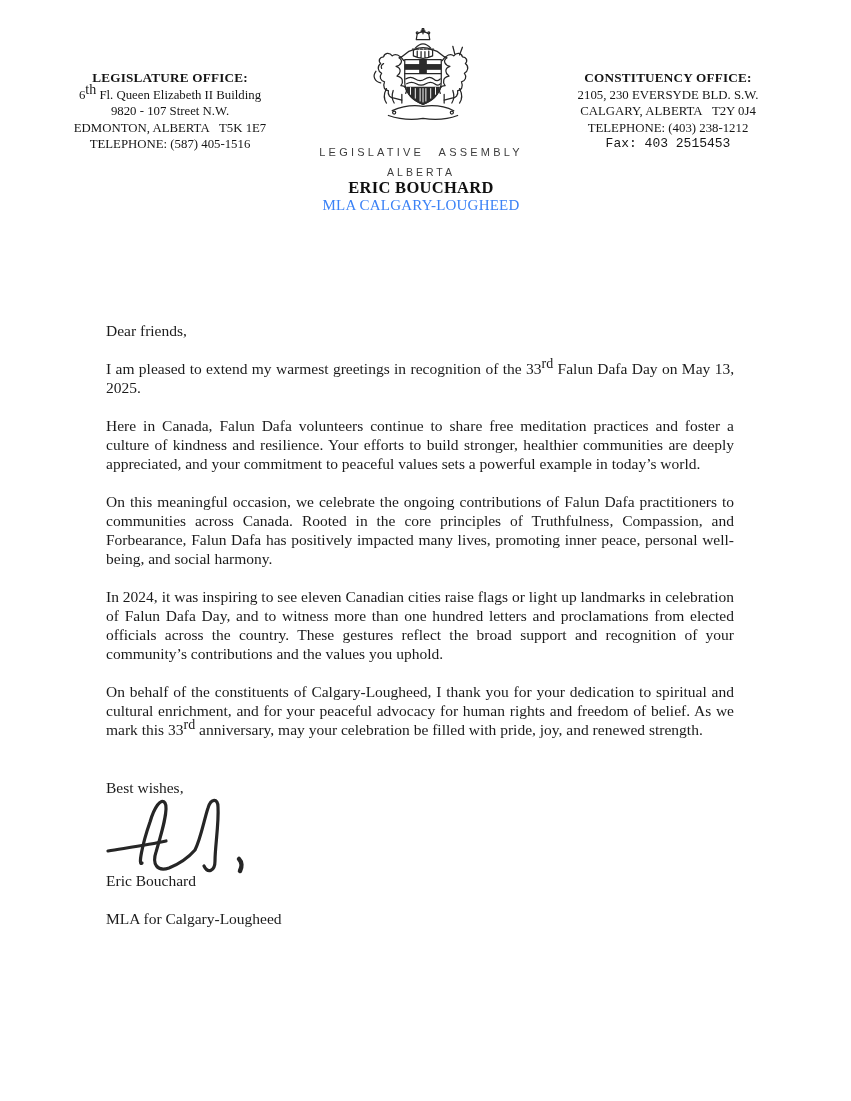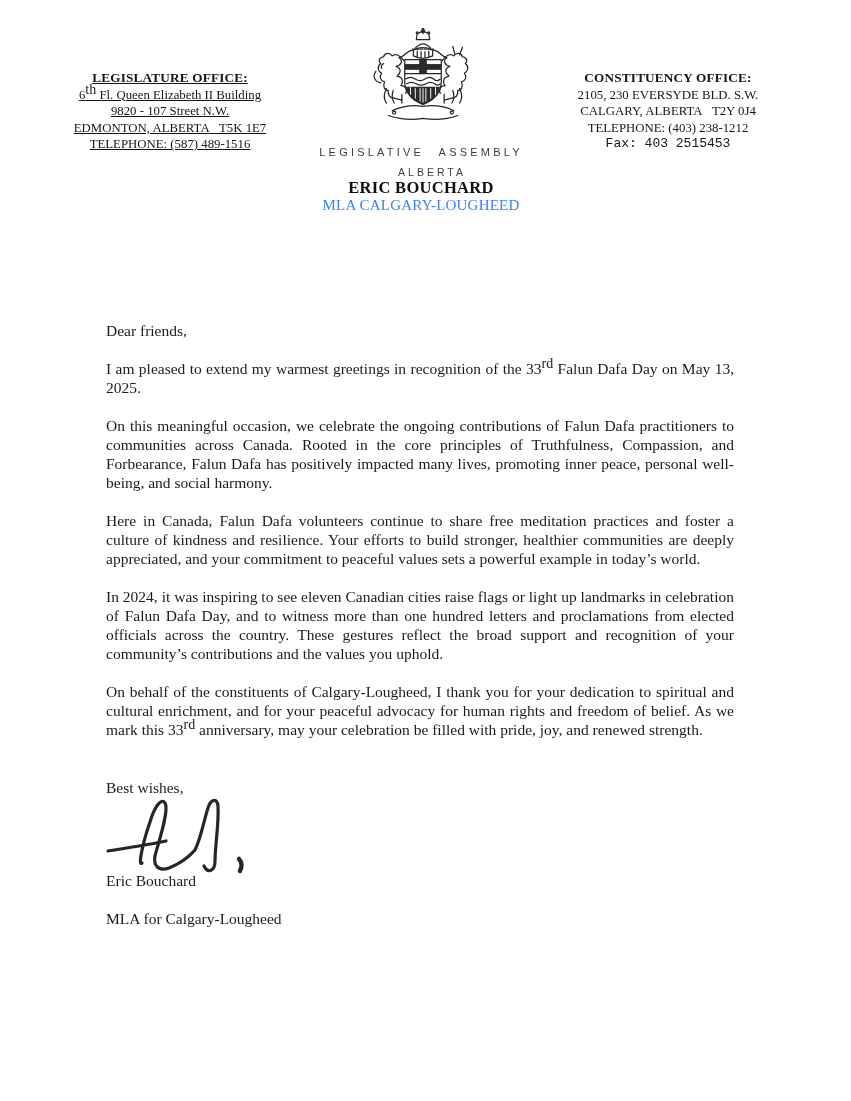--- a/index.html
+++ b/index.html
@@ -15,37 +15,37 @@
   }
 
   
   .office {
     position: absolute;
     text-align: center;
     font-size: 12.8px;
     line-height: 16.6px;
     color: #151515;
   }
-  .office-left  { left: 45px;  top: 70px; width: 250px; text-decoration: underline; }
+  .office-left  { left: 45px;  top: 70px; width: 250px; }
   .office-right { left: 532px; top: 70px; width: 272px; }
   .office .office-title { font-weight: bold; font-size: 13.2px; letter-spacing: .2px; }
   .office .fax-line { font-size: 13px; font-family: Liberation Mono, monospace; }
   sup { font-size: 14px; line-height: 0; }
 
   
   .emblem-wrap { position: absolute; left: 364px; top: 28px; width: 118px; height: 100px; }
   .assembly-name {
     position: absolute; left: 295px; top: 146px; width: 252px;
     text-align: center;
     font-family: "Liberation Sans", sans-serif;
     font-size: 11px; letter-spacing: 3.2px; word-spacing: 9px;
     color: #3d3d3d; white-space: nowrap;
   }
   .assembly-province {
-    position: absolute; left: 306px; top: 166px; width: 252px;
+    position: absolute; left: 295px; top: 166px; width: 252px;
     text-align: center;
     font-family: "Liberation Sans", sans-serif;
     font-size: 10.5px; letter-spacing: 3px;
     color: #3d3d3d;
   }
   .member-name {
     position: absolute; left: 295px; top: 178px; width: 252px;
     text-align: center; font-weight: bold; font-size: 16.5px; letter-spacing: .3px;
     color: #111;
   }
@@ -71,21 +71,21 @@
 </head>
 <body>
 
 <div class="page">
 
   <div class="office office-left">
     <div class="office-title">LEGISLATURE OFFICE:</div>
     <div><span>6</span><sup>th</sup><span> Fl. Queen Elizabeth II Building</span></div>
     <div>9820 - 107 Street N.W.</div>
     <div>EDMONTON, ALBERTA&nbsp;&nbsp; T5K 1E7</div>
-    <div>TELEPHONE: (587) 489-1516</div>
+    <div>TELEPHONE: (587) 405-1516</div>
   </div>
 
   <div class="office office-right">
     <div class="office-title">CONSTITUENCY OFFICE:</div>
     <div>2105, 230 EVERSYDE BLD. S.W.</div>
     <div>CALGARY, ALBERTA&nbsp;&nbsp; T2Y 0J4</div>
     <div>TELEPHONE: (403) 238-1212</div>
     <div class="fax-line">Fax: 403 2515453</div>
   </div>
 
@@ -140,23 +140,23 @@
   <div class="assembly-name">LEGISLATIVE ASSEMBLY</div>
   <div class="assembly-province">ALBERTA</div>
   <div class="member-name">ERIC BOUCHARD</div>
   <div class="member-title">MLA CALGARY-LOUGHEED</div>
 
   <div class="letter-body">
     <p class="no-justify">Dear friends,</p>
 
     <p><span>I am pleased to extend my warmest greetings in recognition of the 33</span><sup>rd</sup><span> Falun Dafa Day on May 13, 2025.</span></p>
 
+    <p>Here in Canada, Falun Dafa volunteers continue to share free meditation practices and foster a culture of kindness and resilience. Your efforts to build stronger, healthier communities are deeply appreciated, and your commitment to peaceful values sets a powerful example in today’s world.</p>
+
     <p>On this meaningful occasion, we celebrate the ongoing contributions of Falun Dafa practitioners to communities across Canada. Rooted in the core principles of Truthfulness, Compassion, and Forbearance, Falun Dafa has positively impacted many lives, promoting inner peace, personal well-being, and social harmony.</p>
-
-    <p>Here in Canada, Falun Dafa volunteers continue to share free meditation practices and foster a culture of kindness and resilience. Your efforts to build stronger, healthier communities are deeply appreciated, and your commitment to peaceful values sets a powerful example in today’s world.</p>
 
     <p>In 2024, it was inspiring to see eleven Canadian cities raise flags or light up landmarks in celebration of Falun Dafa Day, and to witness more than one hundred letters and proclamations from elected officials across the country. These gestures reflect the broad support and recognition of your community’s contributions and the values you uphold.</p>
 
     <p><span>On behalf of the constituents of Calgary-Lougheed, I thank you for your dedication to spiritual and cultural enrichment, and for your peaceful advocacy for human rights and freedom of belief. As we mark this 33</span><sup>rd</sup><span> anniversary, may your celebration be filled with pride, joy, and renewed strength.</span></p>
 
     <p class="no-justify" style="margin-bottom:4px">Best wishes,</p>
 
     <div class="signature-wrap">
       <svg viewBox="0 0 150 80" width="150" height="80" xmlns="http://www.w3.org/2000/svg">
         <g class="ink" stroke-width="3.2">

